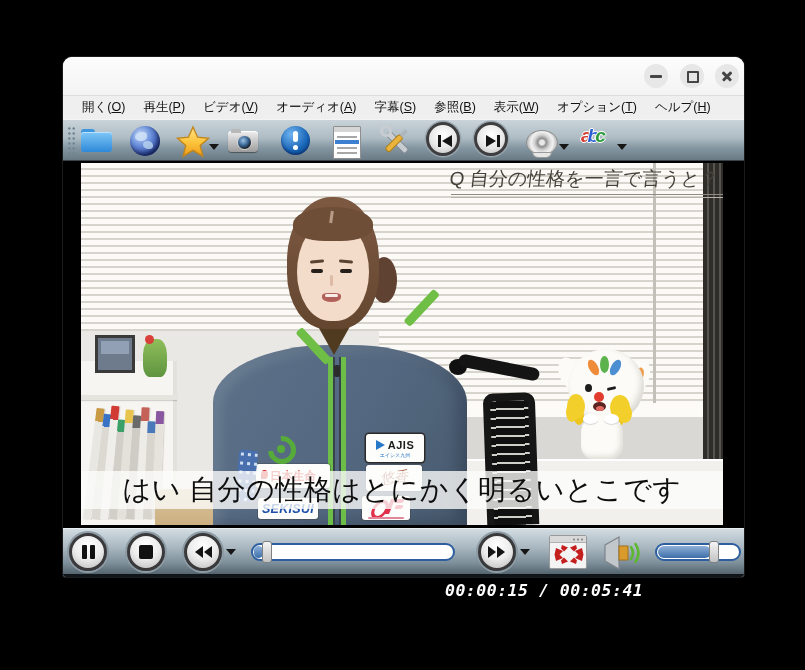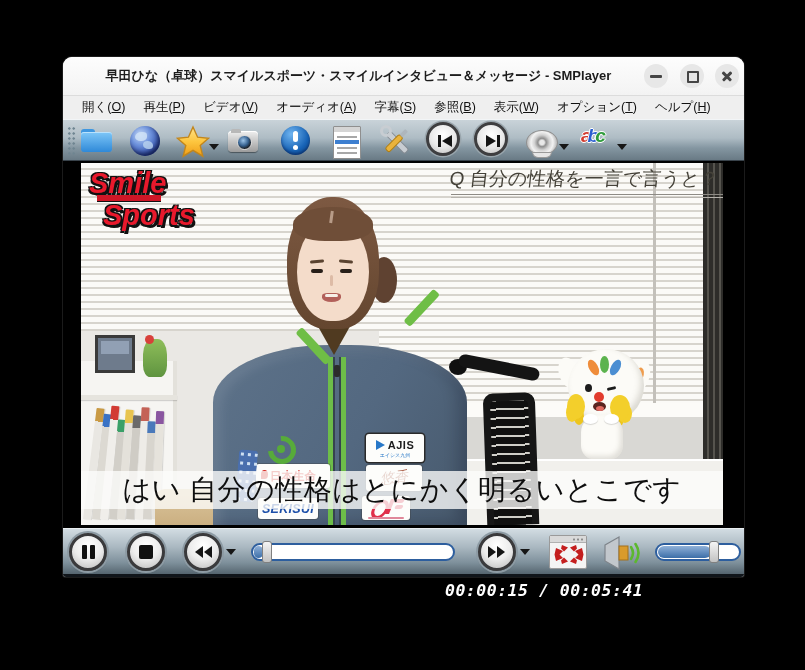--- a/index.html
+++ b/index.html
@@ -243,21 +243,20 @@
   #time-display{left:445px;top:581px;width:295px;text-align:left;color:#fff;
       font-family:"DejaVu Sans Mono","Liberation Mono",monospace;font-weight:bold;font-style:italic;
       font-size:16.5px;letter-spacing:.5px;}
 </style>
 </head>
 <body>
 
 <div class="abs" id="window">
 
   <div class="abs" id="titlebar">
-    <div class="abs" id="title-text">早田ひな（卓球）スマイルスポーツ・スマイルインタビュー＆メッセージ - SMPlayer</div>
     <div class="abs winbtn" id="btn-min">
       <div class="abs glyph-bar"></div>
     </div>
     <div class="abs winbtn" id="btn-max">
       <div class="abs glyph-box"></div>
     </div>
     <div class="abs winbtn" id="btn-close">
       <div class="abs glyph-x1"></div>
       <div class="abs glyph-x2"></div>
     </div>
@@ -458,25 +457,20 @@
         <div class="redstroke" id="rs1"></div>
           <div class="redstroke" id="rs2"></div>
         <div class="redstroke" id="rs3"></div>
           <div class="redstroke" id="rs4"></div>
         <div class="sub"></div>
       </div>
       <div class="abs" id="swirl"></div>
       <div class="abs" id="swirl-dot"></div>
       <div class="abs" id="sleeve-patch"></div>
 
-      <div class="abs" id="logo">
-        <span class="l1">Smile</span>
-        <span class="strip"></span>
-        <span class="l2">Sports</span>
-      </div>
       <div class="abs" id="question">Q 自分の性格を一言で言うと？</div>
       <div class="abs" id="q-underline"></div>
       <div class="abs" id="subtitle-band">
         <span id="subtitle-text">はい 自分の性格はとにかく明るいとこです</span>
       </div>
     </div>
   </div>
 
   <div class="abs" id="controlbar">
     <div class="abs cbtn" id="btn-pause">

